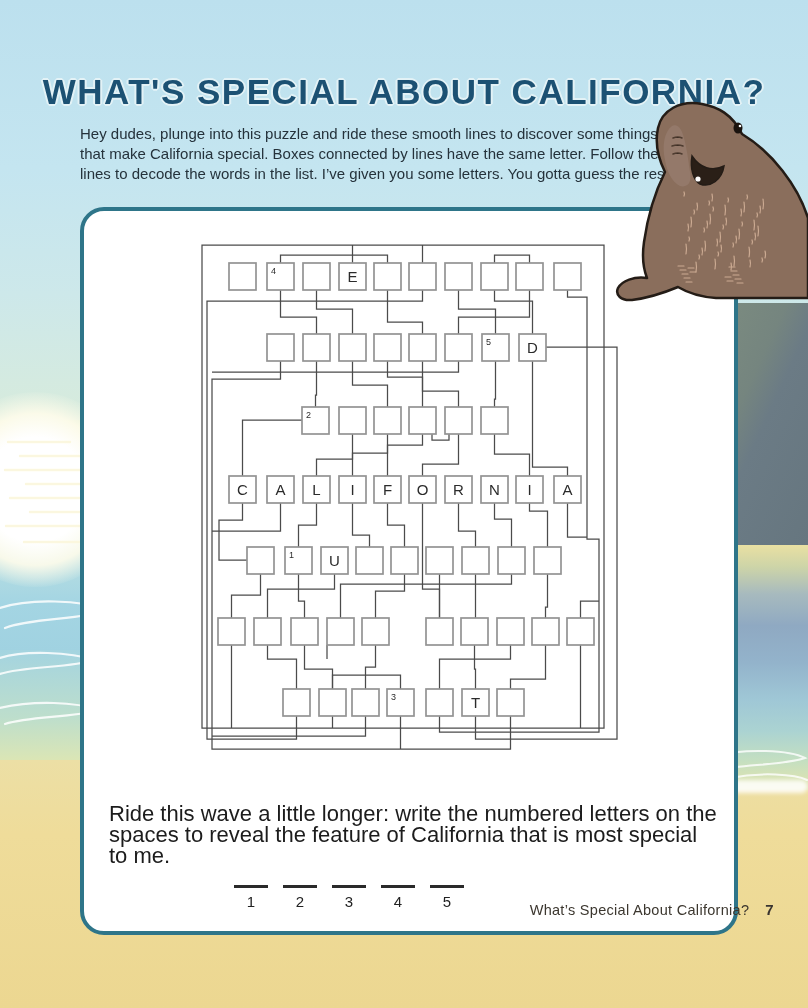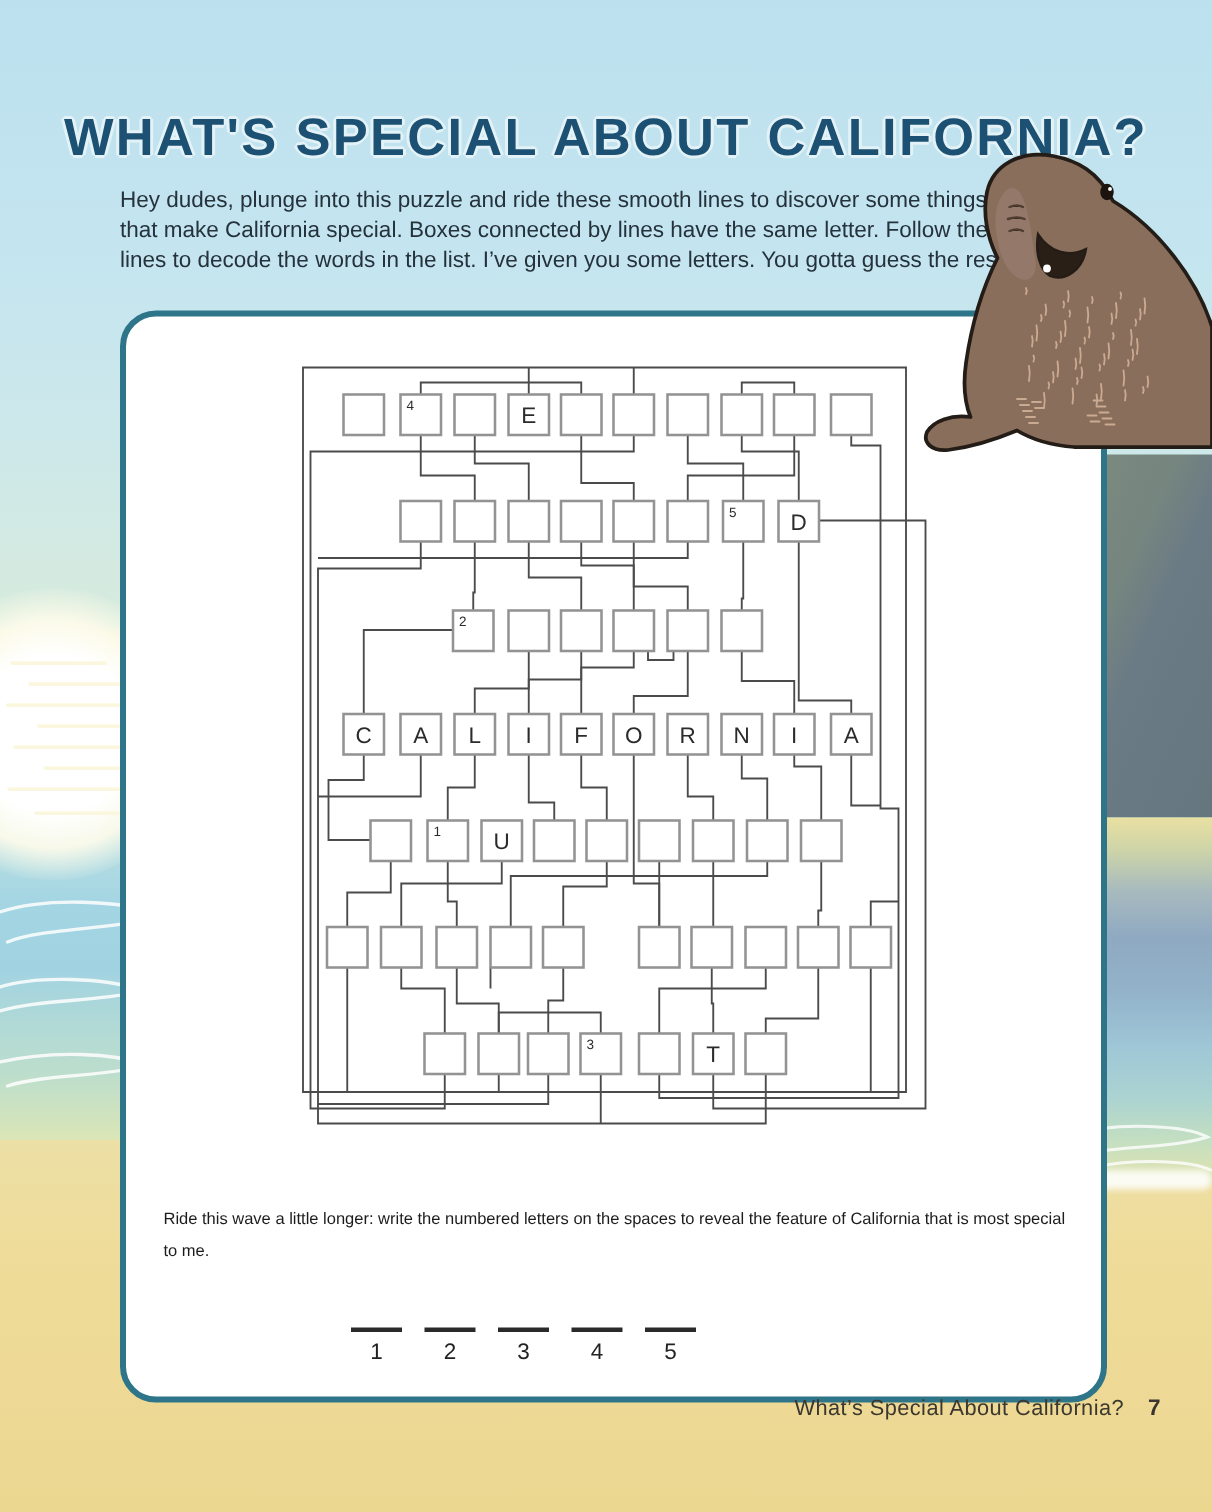--- a/index.html
+++ b/index.html
@@ -30,27 +30,27 @@
 
   .title{position:absolute;left:0;width:808px;top:72px;text-align:center;z-index:2;
          font-size:35px;font-weight:bold;letter-spacing:1.5px;color:#1C5173;
          text-shadow:-2px 0 #E3F2F6,2px 0 #E3F2F6,0 -2px #E3F2F6,0 2px #E3F2F6,
                      -1px -1px #E3F2F6,1px 1px #E3F2F6,1px -1px #E3F2F6,-1px 1px #E3F2F6;}
   .intro{position:absolute;left:80px;top:124px;width:600px;z-index:2;
          font-size:15px;line-height:20px;color:#25323B;}
 
   .puzzle-wrap{position:absolute;left:105px;top:28px;width:450px;height:532px;}
   .instruction{position:absolute;left:25px;top:592px;width:612px;
-         font-size:11px;line-height:21px;color:#1C1C1C;}
+         font-size:22px;line-height:21px;color:#1C1C1C;}
   .blanks{position:absolute;left:150px;top:674px;display:flex;gap:15px;}
   .blank{width:34px;text-align:center;}
   .blank-line{border-top:3.5px solid #2A2A2A;width:34px;height:0;}
   .blank-num{margin-top:5px;font-size:15px;color:#222;}
 
-  .footer{position:absolute;right:34px;top:930px;z-index:2;font-size:14.5px;
+  .footer{position:absolute;right:34px;top:901px;z-index:2;font-size:14.5px;
           color:#3C372F;letter-spacing:.3px;}
   .footer .pagenum{font-weight:bold;margin-left:16px;font-size:15px;color:#393430;}
 
   .seal{position:absolute;left:612px;top:98px;width:196px;height:217px;z-index:3;}
   .ripples{position:absolute;left:0;top:430px;z-index:1;}
   .squiggles-left{position:absolute;left:0;top:588px;z-index:1;}
   .squiggles-right{position:absolute;left:695px;top:748px;z-index:1;}
 
   svg text{font-family:"Liberation Sans",sans-serif;}
 </style>

